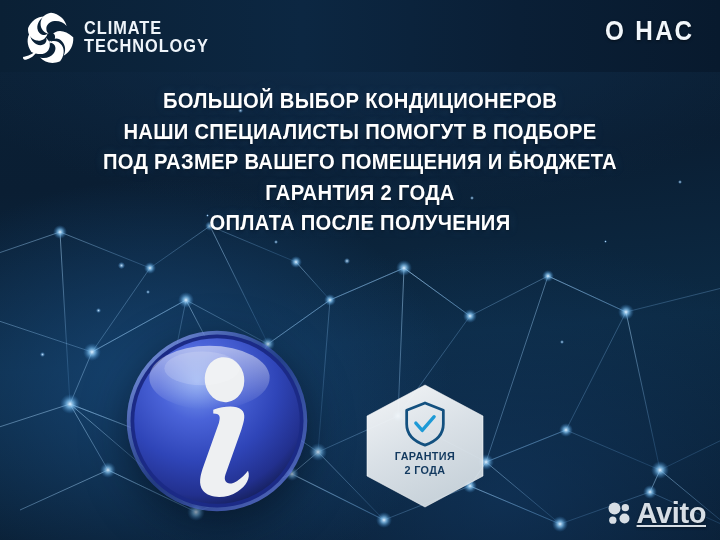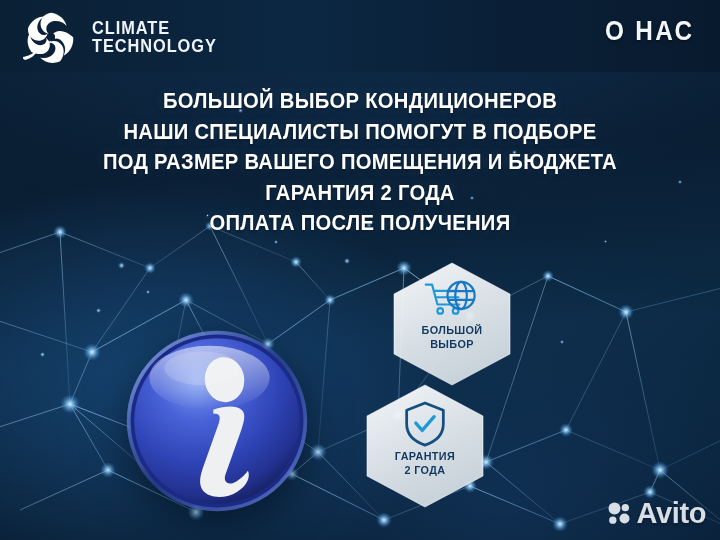--- a/index.html
+++ b/index.html
@@ -24,21 +24,21 @@
     position:absolute; display:block; border-radius:50%;
     background:radial-gradient(circle,rgba(190,225,255,.95) 0%,rgba(110,180,240,.35) 45%,rgba(60,130,200,0) 72%);
   }
 
   
   .topband{
     position:absolute; left:0; top:0; width:720px; height:72px;
     background:linear-gradient(90deg,#0a2035 0%, #0c2742 42%, #0a1f36 72%, #081a2e 100%);
     z-index:6;
   }
-  .brand{ position:absolute; left:22px; top:8px; display:flex; align-items:center; gap:12px; z-index:7; }
+  .brand{ position:absolute; left:22px; top:8px; display:flex; align-items:center; gap:4px; z-index:7; }
   .brand .mark{ width:58px; height:58px; flex:0 0 58px; }
   .brand .words{ display:flex; flex-direction:column; line-height:.96; }
   .brand .words span{
     color:#eef4fa; font-size:19px; letter-spacing:1.1px; font-weight:700;
     font-family:"Liberation Sans Narrow","Liberation Sans",sans-serif;
     transform:scaleX(.86); transform-origin:left center;
   }
   .pagetitle{
     position:absolute; right:26px; top:16px; z-index:7;
     color:#f2f7fb; font-size:27px; font-weight:700; letter-spacing:2.6px;
@@ -84,20 +84,21 @@
 
   
   .watermark{
     position:absolute; right:14px; bottom:10px; z-index:8;
     display:flex; align-items:center; gap:5px; opacity:.92;
   }
   .watermark .wm-text{
     color:#e9eef3; font-size:29px; font-weight:700; letter-spacing:-.4px;
     font-family:"Liberation Sans",sans-serif;
     text-shadow:0 1px 3px rgba(0,0,0,.5);
+    text-decoration:underline;
   }
 </style>
 </head>
 <body>
 
 <div class="stage">
 
   <svg class="net" viewBox="0 0 720 540" preserveAspectRatio="none">
     <defs>
       <radialGradient id="nodeGlow">
@@ -244,43 +245,20 @@
     <circle cx="100" cy="100" r="88" fill="url(#sphereBody)"></circle>
     <path d="M12 104a88 88 0 0 0 176 0 88 88 0 0 1-176 0z" fill="#1b2a7e" opacity=".45"></path>
     <ellipse cx="92" cy="54" rx="64" ry="34" fill="url(#sphereGloss)"></ellipse>
     <g fill="#eef0f2">
       <ellipse cx="108" cy="56" rx="21" ry="24" transform="rotate(-8 108 56)"></ellipse>
       <path d="M96 88c12-4 24-5 30 0 5 4 3 12 0 21l-17 48c-3 9 4 12 12 7 5-3 9-7 12-11 3 8-2 16-11 22-12 8-30 8-37-1-5-7-3-16 1-27l16-45c2-7 1-10-6-10z"></path>
     </g>
     <ellipse cx="84" cy="44" rx="40" ry="18" fill="#ffffff" opacity=".16"></ellipse>
   </svg>
 
-  <div class="hex" id="hex-choice">
-    <svg viewBox="0 0 118 124" width="118" height="124">
-      <polygon points="59,1 117,32 117,92 59,123 1,92 1,32" fill="url(#hexFill)" stroke="#ffffff" stroke-opacity=".55"></polygon>
-    </svg>
-    <svg viewBox="0 0 64 48" style="position:absolute;left:30px;top:16px;width:58px;height:44px;">
-      <g fill="none" stroke="#1d9ad6" stroke-width="2.4" stroke-linecap="round" stroke-linejoin="round">
-        <path d="M3 7h7l6 22h24"></path>
-        <path d="M13 14h26"></path>
-        <path d="M14 21h25"></path>
-        <circle cx="19" cy="36" r="3.1"></circle>
-        <circle cx="36" cy="36" r="3.1"></circle>
-      </g>
-      <g fill="none" stroke="#1878c4" stroke-width="2.4">
-        <circle cx="42" cy="19" r="15"></circle>
-        <ellipse cx="42" cy="19" rx="6.4" ry="15"></ellipse>
-        <path d="M27.4 14.2h29.2M27.4 23.8h29.2"></path>
-      </g>
-    </svg>
-    <div class="label">
-      <div>БОЛЬШОЙ</div>
-      <div>ВЫБОР</div>
-    </div>
-  </div>
 
 
   <div class="hex" id="hex-warranty">
     <svg viewBox="0 0 118 124" width="118" height="124">
       <polygon points="59,1 117,32 117,92 59,123 1,92 1,32" fill="url(#hexFill)" stroke="#ffffff" stroke-opacity=".55"></polygon>
     </svg>
     <svg viewBox="0 0 48 52" style="position:absolute;left:37px;top:16px;width:44px;height:48px;">
       <path d="M24 3 L44 11 V26c0 12-8 19-20 23C12 45 4 38 4 26V11z" fill="none" stroke="#13507f" stroke-width="3" stroke-linejoin="round"></path>
       <path d="M14 25 l7 8 13-15" fill="none" stroke="#1d9ad6" stroke-width="3.6" stroke-linecap="round" stroke-linejoin="round"></path>
     </svg>

